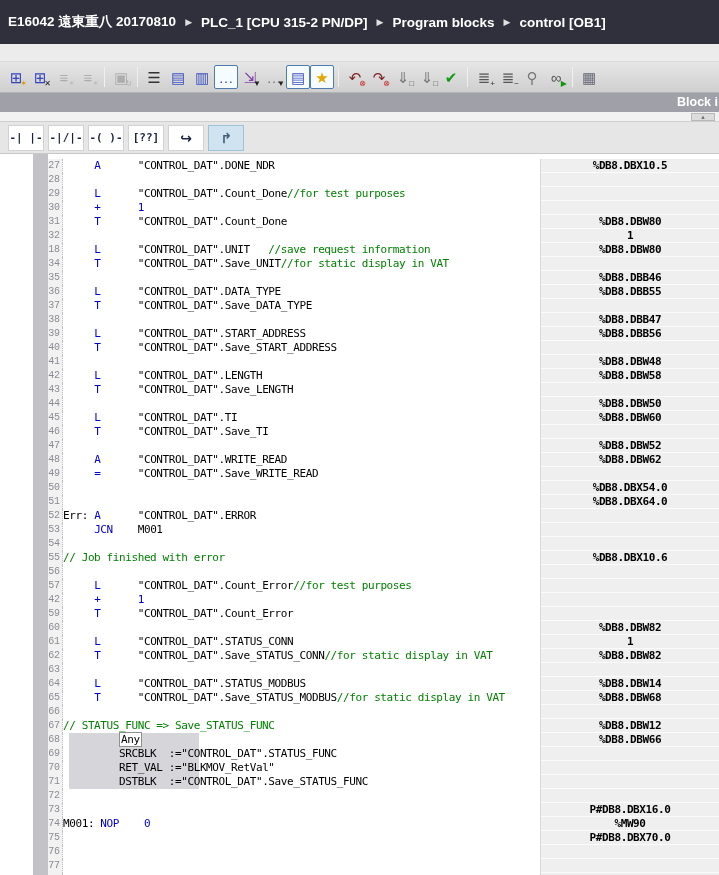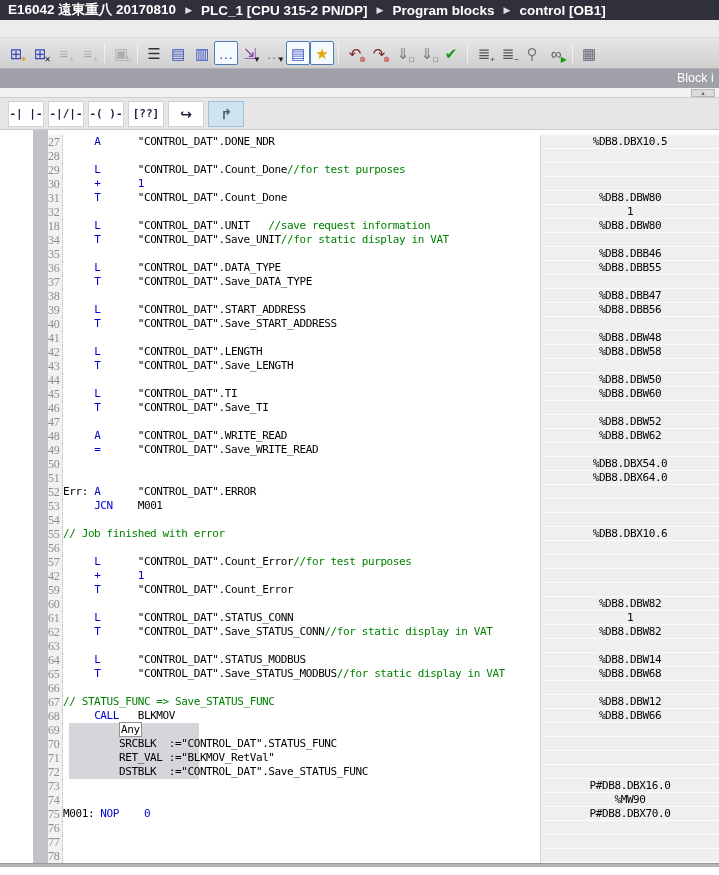--- a/index.html
+++ b/index.html
@@ -1,20 +1,20 @@
 <!DOCTYPE html>
 <html style="--mn: #0000cc; --cm: #008200; --sel: #d6d6da;"><head>
 <meta charset="utf-8">
 <style>
   * { margin:0; padding:0; box-sizing:border-box; }
   html,body { width:719px; height:875px; overflow:hidden; background:#fff;
               font-family:"Liberation Sans", sans-serif; }
 
   
-  .breadcrumb { height:20px; background:#30303c; display:flex; align-items:center;
+  .breadcrumb { height:44px; background:#30303c; display:flex; align-items:center;
                 padding:0 8px; white-space:nowrap; overflow:hidden; }
   .bc-item { color:#ffffff; font-weight:bold; font-size:13.5px; cursor:pointer; }
   .bc-sep  { color:#e0e0e0; font-size:9px; margin:0 9px; }
 
   
   .substrip { height:18px; background:#ececec; border-bottom:1px solid #d9d9d9; }
 
   
   .toolbar { height:31px; background:linear-gradient(#e6e6e6,#cfcfcf);
              border-bottom:1px solid #b4b4b4; display:flex; align-items:center;
@@ -25,21 +25,21 @@
   .tb-btn .glyph { font-size:15px; line-height:1; }
   .tb-btn .badge { position:absolute; right:0px; bottom:0px; font-size:8px; line-height:1; }
   .tb-btn.disabled { opacity:.55; }
   .tb-btn.active { background:#f6fbff; border:1px solid #4f7cb0; }
   .tb-sep { width:1px; height:20px; background:#a8a8a8; border-right:1px solid #f0f0f0;
             margin:0 4px; }
 
   
   .pane-header { height:19px; background:#a0a0a8; position:relative; overflow:hidden; }
   .pane-header span { position:absolute; left:677px; top:2px; color:#ffffff;
-                      font-weight:normal; font-size:12.5px; white-space:nowrap; }
+                      font-weight:bold; font-size:12.5px; white-space:nowrap; }
 
   
   .collapse-strip { height:10px; background:#f2f2f2; border-bottom:1px solid #cfcfcf;
                     position:relative; }
   .collapse-handle { position:absolute; left:691px; top:1px; width:24px; height:8px;
                      background:#dcdcdc; border:1px solid #b8b8b8; text-align:center;
                      line-height:6px; font-size:6px; color:#707070; cursor:pointer; }
 
   
   .ladder-bar { height:32px; background:#e6e6e6; border-bottom:1px solid #c9c9c9;
@@ -49,41 +49,41 @@
             font-family:"DejaVu Sans Mono", monospace; font-size:11px; font-weight:bold;
             color:#1a2140; cursor:pointer; }
   .ld-btn.arrow { font-family:"DejaVu Sans", sans-serif; font-size:14px; }
   .ld-btn.active { background:#cfe4f0; border-color:#9fc2d8; color:#44607a; }
 
   
   .editor { position:relative; height:733px; background:#ffffff; }
   .margin-strip { position:absolute; left:33px; top:0; width:15px; height:100%;
                   background:#c3c3c7; }
   .gutter { position:absolute; left:48px; top:5px; width:15px; }
-  .gutter .ln { height:14px; line-height:14px; text-align:left; padding-right:2px;
-                font-family:Liberation Serif, serif; font-size:12px;
+  .gutter .ln { height:14px; line-height:14px; text-align:center; padding-right:2px;
+                font-family:Liberation Mono, monospace; font-size:10px;
                 letter-spacing:-0.3px; color:#8b8b93;
                 background:#f2f2f2; border-right:1px dotted #c0c0c0; }
   .code { position:absolute; left:63px; top:5px; width:477px; }
   .code .row { position:relative; height:14px; line-height:14px; white-space:pre;
                font-family:"DejaVu Sans Mono", monospace; font-size:11px;
                letter-spacing:-0.4px; color:#000; cursor:text; }
   .code .row .t { position:relative; }
   .selbg { position:absolute; left:6px; top:0; width:130px; height:14px;
            background:#d6d6da; }
   .c-b { color:#0000cc; }
   .c-g { color:#008200; }
   .c-k { color:#000000; }
   .c-box { background:#ffffff; border:1px solid #909090; padding:0 1px; }
   .addrcol { position:absolute; left:540px; top:5px; width:179px;
              border-left:1px solid #d8d8d8; }
   .addrcol .cell { height:14px; line-height:13px; background:#efefef;
                    border-bottom:1px solid #fbfbfb; text-align:center;
                    font-family:"DejaVu Sans Mono", monospace; font-size:11px;
-                   letter-spacing:-0.4px; color:#000; }
+                   letter-spacing:-0.4px; color:#000;font-weight:bold; }
 
   .bottom-strip { height:4px; background:#b5b5b5; border-top:1px solid #9a9a9a; }
 </style>
 </head>
 <body>
 
 <div class="breadcrumb">
     <span class="bc-item">E16042 遠東重八 20170810</span>
     <span class="bc-sep">▶</span>
     <span class="bc-item">PLC_1 [CPU 315-2 PN/DP]</span>
@@ -296,21 +296,20 @@
       <div class="row"><span class="t c-k">     </span><span class="t c-b" style="color: rgb(0, 0, 204);">+      </span><span class="t c-b" style="color: rgb(0, 0, 204);">1</span></div>
       <div class="row"><span class="t c-k">     </span><span class="t c-b" style="color: rgb(0, 0, 204);">T      </span><span class="t c-k">"CONTROL_DAT".Count_Error</span></div>
       <div class="row"></div>
       <div class="row"><span class="t c-k">     </span><span class="t c-b" style="color: rgb(0, 0, 204);">L      </span><span class="t c-k">"CONTROL_DAT".STATUS_CONN</span></div>
       <div class="row"><span class="t c-k">     </span><span class="t c-b" style="color: rgb(0, 0, 204);">T      </span><span class="t c-k">"CONTROL_DAT".Save_STATUS_CONN</span><span class="t c-g" style="color: rgb(0, 130, 0);">//for static display in VAT</span></div>
       <div class="row"></div>
       <div class="row"><span class="t c-k">     </span><span class="t c-b" style="color: rgb(0, 0, 204);">L      </span><span class="t c-k">"CONTROL_DAT".STATUS_MODBUS</span></div>
       <div class="row"><span class="t c-k">     </span><span class="t c-b" style="color: rgb(0, 0, 204);">T      </span><span class="t c-k">"CONTROL_DAT".Save_STATUS_MODBUS</span><span class="t c-g" style="color: rgb(0, 130, 0);">//for static display in VAT</span></div>
       <div class="row"></div>
       <div class="row"><span class="t c-g" style="color: rgb(0, 130, 0);">// STATUS_FUNC =&gt; Save_STATUS_FUNC</span></div>
-      <div class="row"><span class="t c-k">     </span><span class="t c-b" style="color: rgb(0, 0, 204);">CALL   </span><span class="t c-k">BLKMOV</span></div>
       <div class="row"><i class="selbg" style="background: rgb(214, 214, 218);"></i><span class="t c-k">         </span><span class="t c-box c-k">Any</span></div>
       <div class="row"><i class="selbg" style="background: rgb(214, 214, 218);"></i><span class="t c-k">         SRCBLK  :=</span><span class="t c-k">"CONTROL_DAT".STATUS_FUNC</span></div>
       <div class="row"><i class="selbg" style="background: rgb(214, 214, 218);"></i><span class="t c-k">         RET_VAL :=</span><span class="t c-k">"BLKMOV_RetVal"</span></div>
       <div class="row"><i class="selbg" style="background: rgb(214, 214, 218);"></i><span class="t c-k">         DSTBLK  :=</span><span class="t c-k">"CONTROL_DAT".Save_STATUS_FUNC</span></div>
       <div class="row"></div>
       <div class="row"></div>
       <div class="row"><span class="t c-k">M001: </span><span class="t c-b" style="color: rgb(0, 0, 204);">NOP</span><span class="t c-k">    </span><span class="t c-b" style="color: rgb(0, 0, 204);">0</span></div>
     </div>
   <div class="addrcol">
       <div class="cell">%DB8.DBX10.5</div>

